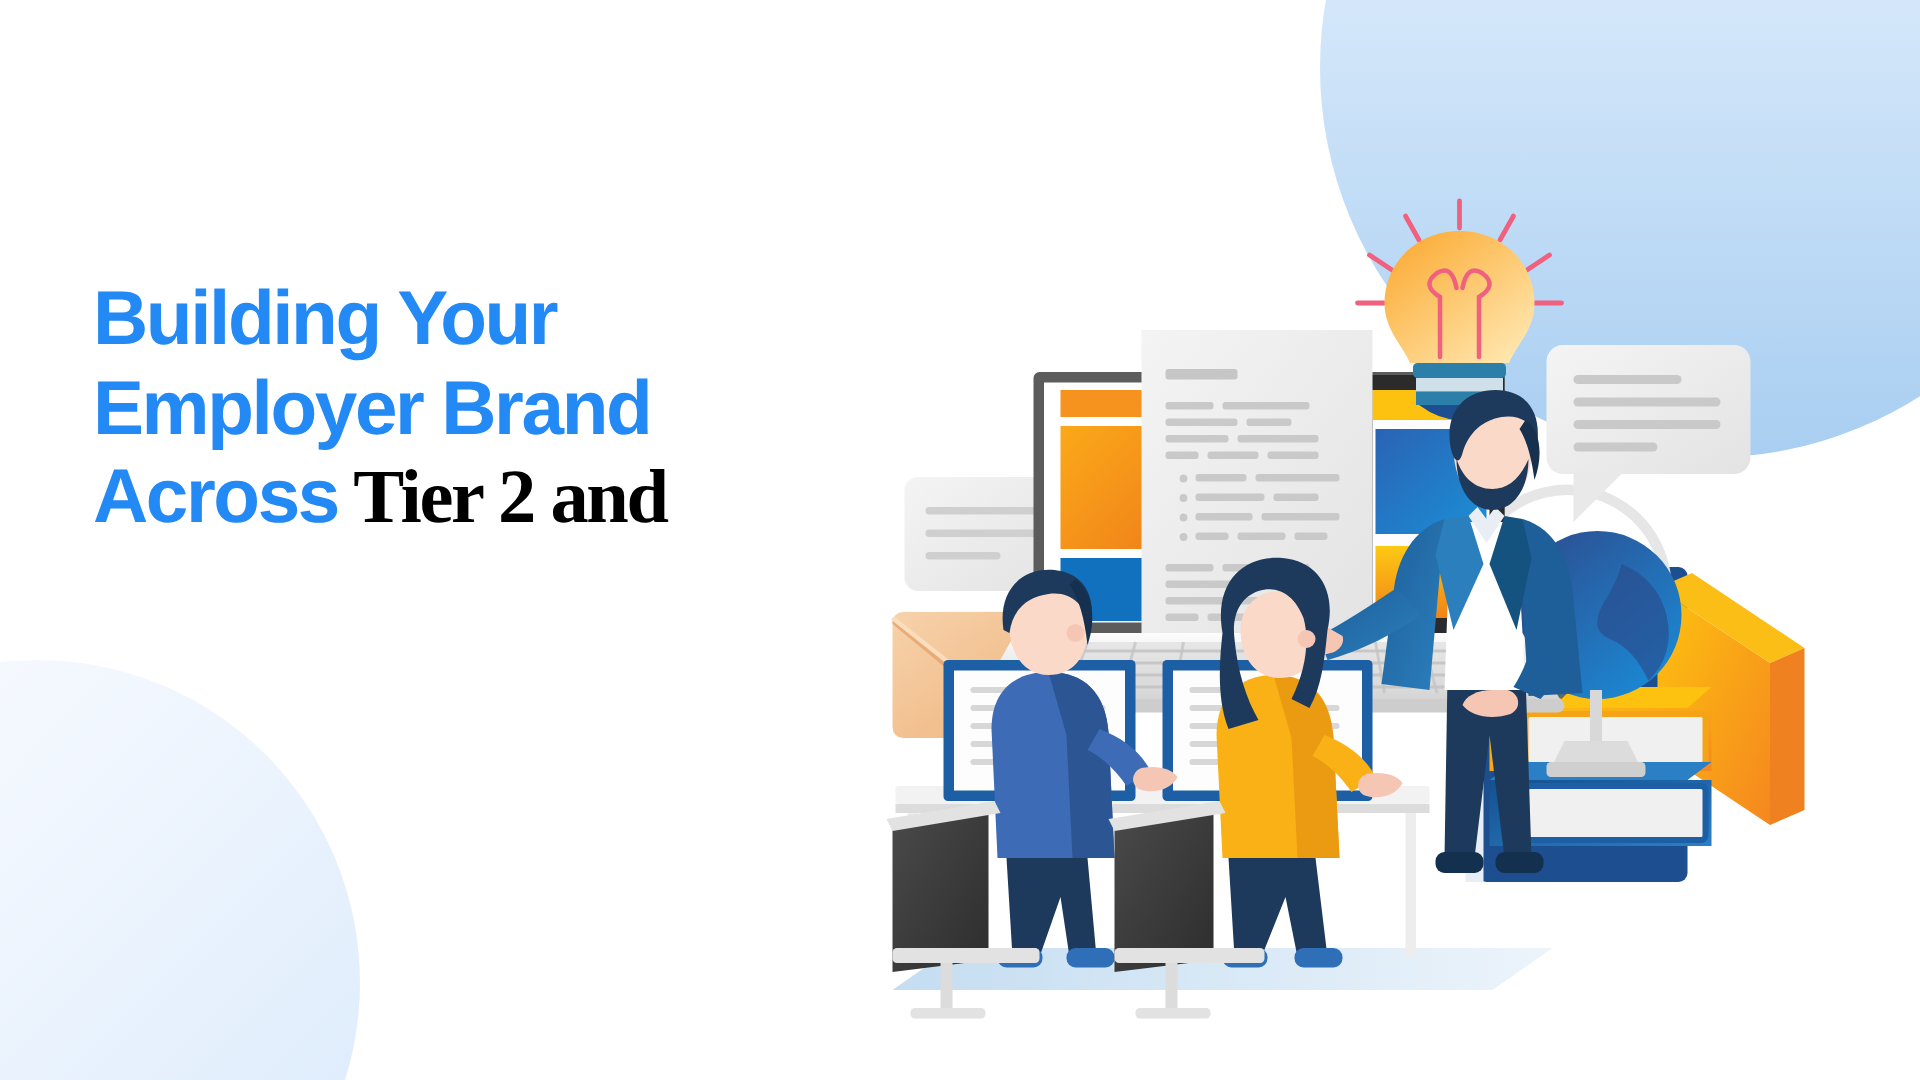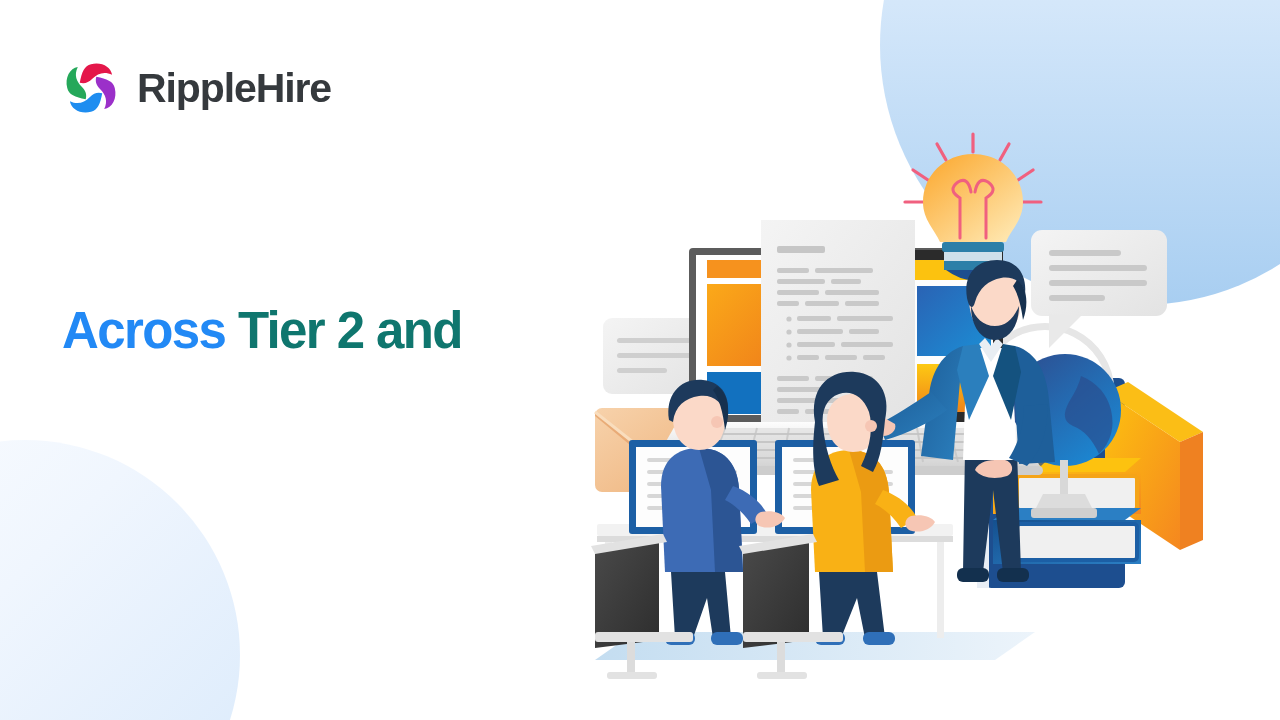--- a/index.html
+++ b/index.html
@@ -29,56 +29,38 @@
     font-family:"Liberation Sans","DejaVu Sans",sans-serif;
   }
 
   
   .headline{
     position:absolute;left:62px;top:148px;width:560px;
     font-size:51px;font-weight:700;line-height:1.17;letter-spacing:-1.6px;
     color:#111111;font-family:"Liberation Sans","DejaVu Sans",sans-serif;
   }
   .hl-blue{color:#2289f5;}
-  .hl-dark{color:#0f766e;}
+  .hl-dark{color:#000000;font-family:Liberation Serif, serif;}
 
   
   .illus{position:absolute;left:565px;top:120px;width:690px;height:570px;}
   .illus svg{display:block;width:100%;height:100%;}
 </style>
 </head>
 <body>
 
 <div class="canvas">
 
   <div class="blob-tr"></div>
   <div class="blob-bl"></div>
 
-  <div class="logo">
-    <div class="logo-mark">
-      <svg viewBox="0 0 100 100" xmlns="http://www.w3.org/2000/svg">
-
-        <g>
-
-          <path d="M50 14 C66 10 80 18 82 30 C70 24 60 28 52 36 C46 42 40 44 33 42 C36 26 40 16 50 14 Z" fill="#e4174a"></path>
-
-          <path d="M86 50 C90 66 82 80 70 82 C76 70 72 60 64 52 C58 46 56 40 58 33 C74 36 84 40 86 50 Z" fill="#9b30c9"></path>
-
-          <path d="M50 86 C34 90 20 82 18 70 C30 76 40 72 48 64 C54 58 60 56 67 58 C64 74 60 84 50 86 Z" fill="#1e8df0"></path>
-
-          <path d="M14 50 C10 34 18 20 30 18 C24 30 28 40 36 48 C42 54 44 60 42 67 C26 64 16 60 14 50 Z" fill="#25a85a"></path>
-        </g>
-      </svg>
-    </div>
-    <div class="logo-word">RippleHire</div>
-  </div>
 
   <h1 class="headline">
-    <br>
-    <br>
+    <span class="hl-blue">Building Your</span><br>
+    <span class="hl-blue">Employer Brand</span><br>
     <span class="hl-blue">Across</span><span class="hl-dark"> Tier 2 and</span><br>
   </h1>
 
   <div class="illus">
     <svg viewBox="0 0 690 570" xmlns="http://www.w3.org/2000/svg">
       <defs>
         <linearGradient id="gOrange" x1="0" y1="0" x2="1" y2="1">
           <stop offset="0%" stop-color="#fba919"></stop>
             <stop offset="100%" stop-color="#ef7f1a"></stop>
         </linearGradient>

